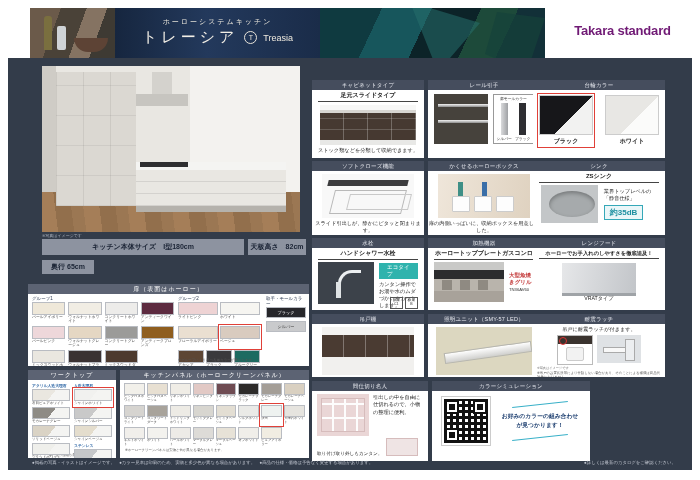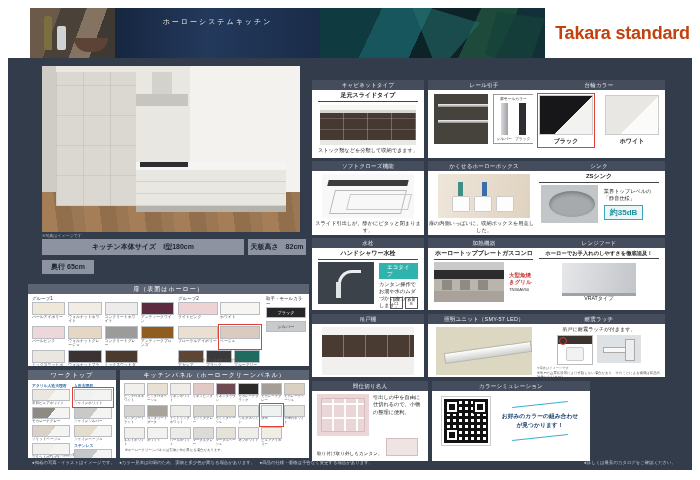--- a/index.html
+++ b/index.html
@@ -17,21 +17,21 @@
   .tname{margin-top:1px;display:flex;align-items:center;justify-content:center;gap:6px;}
   .tname .jp{font-family:"Liberation Serif","DejaVu Serif",serif;font-size:15px;letter-spacing:4px;color:#f3efe6;}
   .tmark{width:11px;height:11px;border:1px solid #e8e4da;border-radius:50%;font-size:7px;line-height:11px;text-align:center;color:#e8e4da;}
   .ten{font-size:9px;color:#eee9de;}
   .hteal{left:320px;top:8px;width:225px;height:50px;background:#12272e;overflow:hidden;}
   .hteal .f1{position:absolute;left:0;top:0;width:100%;height:100%;
       background:linear-gradient(115deg,#0f3a40 0 25%,#17565c 25% 45%,#0c2328 45% 65%,#1d4a3a 65% 80%,#123038 80%);}
   .hteal .f2{position:absolute;left:90px;top:-6px;width:70px;height:70px;background:#27706b;opacity:.55;clip-path:polygon(0 0,100% 30%,40% 100%);}
   .hteal .f3{position:absolute;left:165px;top:4px;width:60px;height:60px;background:#16423a;opacity:.7;clip-path:polygon(20% 0,100% 10%,70% 100%,0 70%);}
   .hlogo{left:545px;top:8px;width:155px;height:50px;background:#fff;}
-  .brand{margin-top:15px;text-align:center;color:#c2410c;font-weight:bold;font-size:18px;letter-spacing:-.2px;}
+  .brand{margin-top:15px;text-align:center;color:#701a75;font-weight:bold;font-size:13px;letter-spacing:-.2px;}
   
   .board{left:8px;top:58px;width:684px;height:412px;background:#333c4a;}
   
   .kimg{left:34px;top:8px;width:258px;height:166px;background:#f4f3f1;overflow:hidden;}
   .kz{position:absolute;}
   .kfloor{left:0;bottom:0;width:100%;height:40px;background:repeating-linear-gradient(83deg,#a57e58 0 16px,#926f4c 16px 32px,#9b7753 32px 44px);}
   .kwallL{left:0;top:0;width:14px;height:126px;background:#cfccc6;}
   .kwallB{left:14px;top:0;width:244px;height:126px;background:linear-gradient(90deg,#e9e7e2 0 55%,#f3f2ef 55%);}
   .ktall{left:14px;top:6px;width:80px;height:134px;background:#dbd8d2;
       background-image:repeating-linear-gradient(90deg,rgba(0,0,0,.07) 0 1px,transparent 1px 27px),
@@ -190,20 +190,25 @@
 
 <div class="page">
 
   <div class="abs hp">
     <i class="bottle"></i>
     <i class="shaker"></i>
     <i class="bowl"></i>
   </div>
   <div class="abs hnavy">
     <div class="series">ホーローシステムキッチン</div>
+    <div class="tname">
+      <span class="jp">トレーシア</span>
+      <span class="tmark">T</span>
+      <span class="ten">Treasia</span>
+    </div>
   </div>
   <div class="abs hteal">
     <i class="f1"></i>
       <i class="f2"></i>
       <i class="f3"></i>
   </div>
   <div class="abs hlogo">
     <div class="brand">Takara standard</div>
   </div>
 

